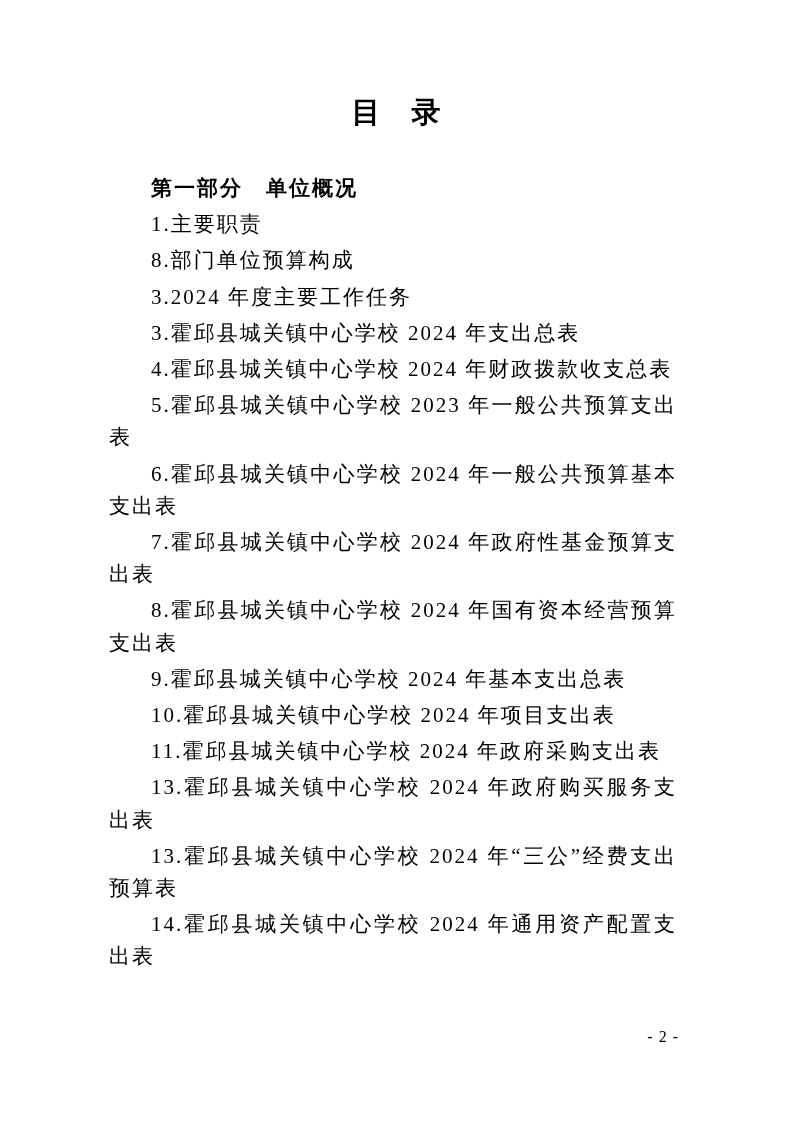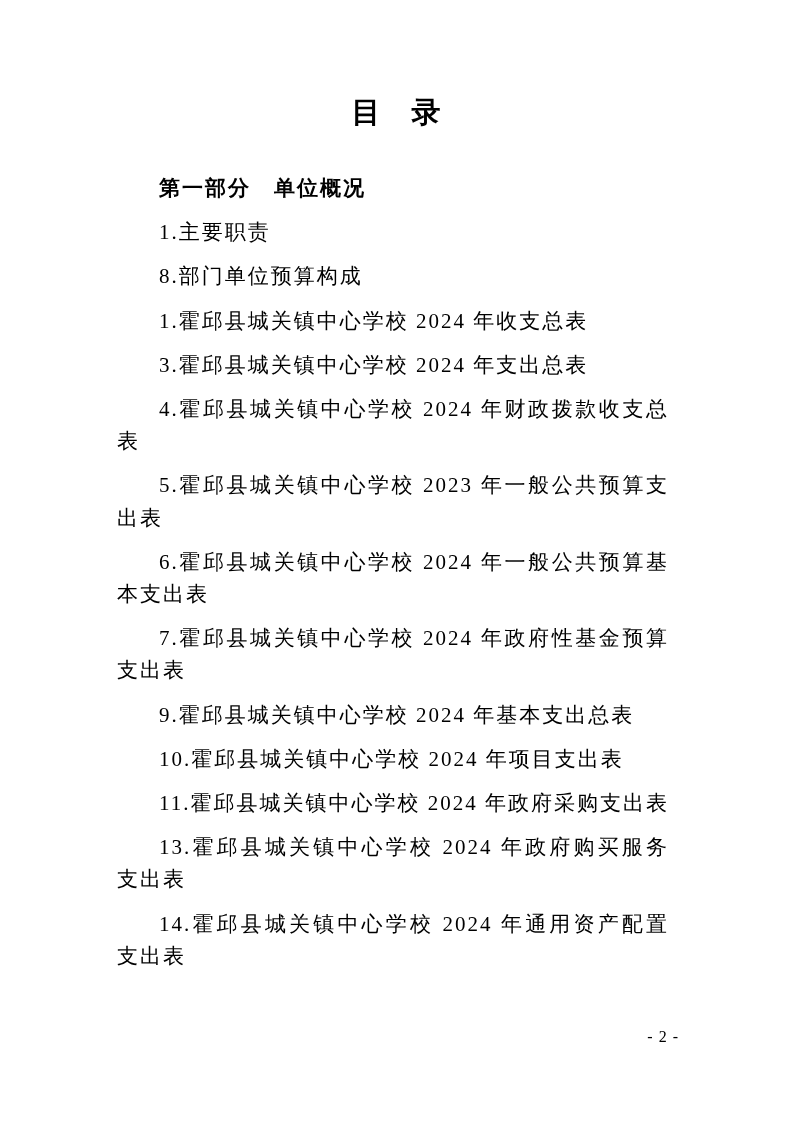--- a/index.html
+++ b/index.html
@@ -25,21 +25,21 @@
     font-weight: bold;
     font-size: 29px;
     line-height: 35px;
     letter-spacing: 1px;
     white-space: pre;
   }
   .toc {
     margin: 42px 112px 0 105px;
   }
   .toc p {
-    margin: 12px;
+    margin: 4px;
     font-size: 21px;
     line-height: 32.2px;
     letter-spacing: 2px;
     text-indent: 2em;
     text-align: justify;
   }
   .toc p.section-heading {
     font-family: "Liberation Sans", "DejaVu Sans", sans-serif;
     font-weight: bold;
     text-align: left;
@@ -62,31 +62,33 @@
 <div class="page">
 
   <h1 class="doc-title">目　录</h1>
 
   <div class="toc">
 
     <p class="section-heading">第一部分　单位概况</p>
 
     <p>1.主要职责</p>
     <p>8.部门单位预算构成</p>
+    <p>3.2024 年度主要工作任务</p>
 
 
-    <p>1.霍邱县城关镇中心学校 2024 年收支总表</p>
     <p>3.霍邱县城关镇中心学校 2024 年支出总表</p>
     <p>4.霍邱县城关镇中心学校 2024 年财政拨款收支总表</p>
     <p>5.霍邱县城关镇中心学校 2023 年一般公共预算支出表</p>
     <p>6.霍邱县城关镇中心学校 2024 年一般公共预算基本支出表</p>
     <p>7.霍邱县城关镇中心学校 2024 年政府性基金预算支出表</p>
+    <p>8.霍邱县城关镇中心学校 2024 年国有资本经营预算支出表</p>
     <p>9.霍邱县城关镇中心学校 2024 年基本支出总表</p>
     <p>10.霍邱县城关镇中心学校 2024 年项目支出表</p>
     <p>11.霍邱县城关镇中心学校 2024 年政府采购支出表</p>
     <p>13.霍邱县城关镇中心学校 2024 年政府购买服务支出表</p>
+    <p>13.霍邱县城关镇中心学校 2024 年“三公”经费支出预算表</p>
     <p>14.霍邱县城关镇中心学校 2024 年通用资产配置支出表</p>
 
   </div>
 
   <p class="page-num">- 2 -</p>
 
 </div>
 
 </body></html>

